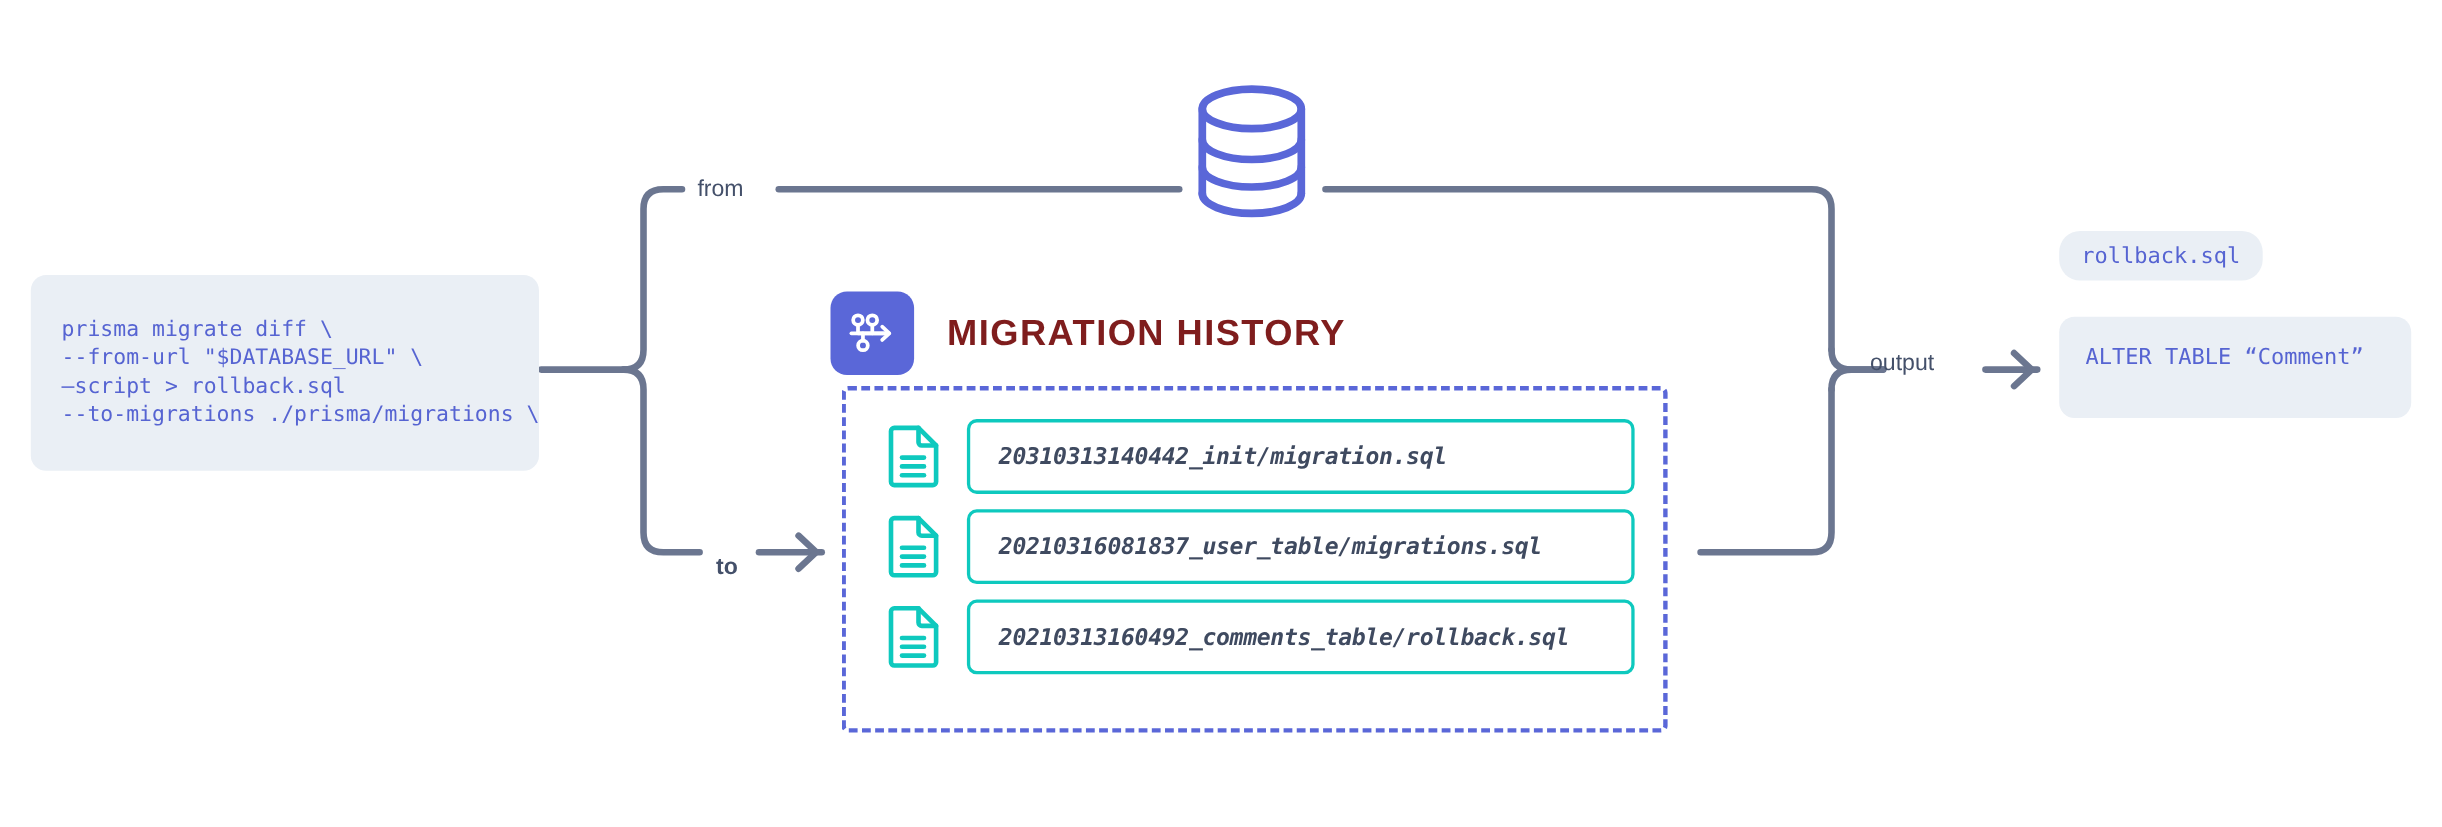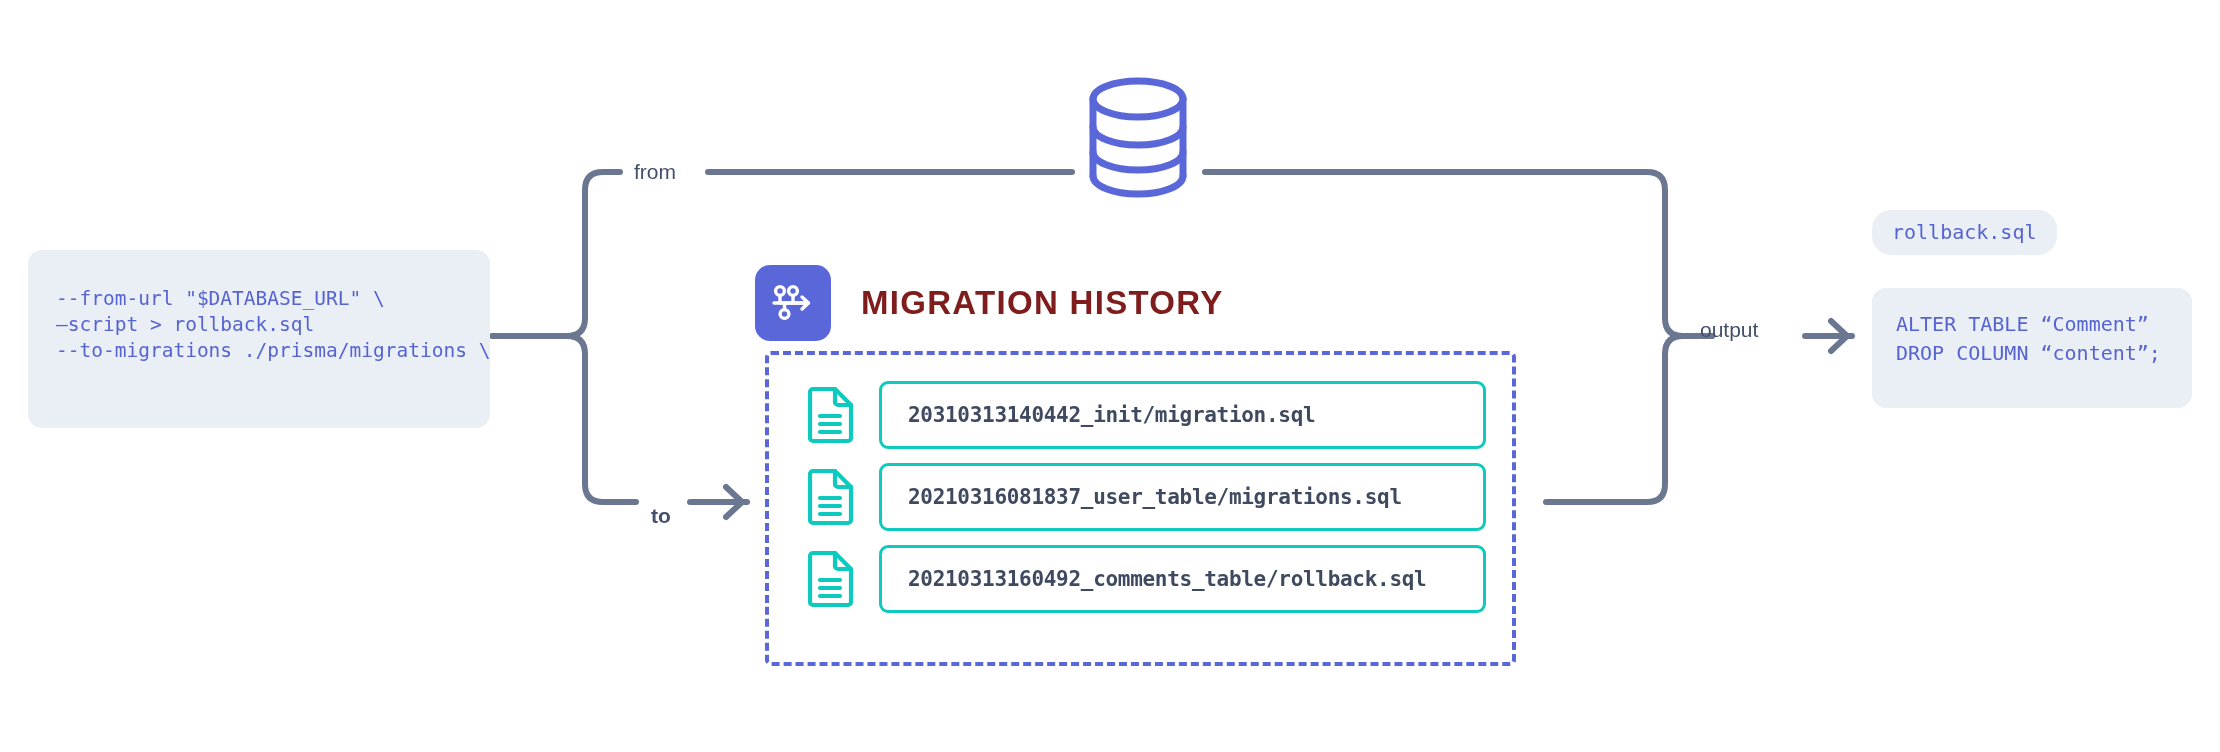--- a/index.html
+++ b/index.html
@@ -104,20 +104,21 @@
   #mig-box {
     position: absolute;
     left: 765px;
     top: 351px;
     width: 751px;
     height: 315px;
     border: 4px dashed #5a67d8;
     border-radius: 6px;
     box-sizing: border-box;
     padding: 26px 26px;
+    font-style: italic;
   }
   .mig-row {
     display: flex;
     align-items: center;
     height: 68px;
     margin-bottom: 14px;
   }
   .mig-row:last-child { margin-bottom: 0; }
   .file-icon {
     width: 47px;
@@ -154,21 +155,21 @@
     background: #eaeff5;
     border-radius: 19px;
     padding: 10px 20px;
   }
   #rollback-badge .code-line { font-size: 20px; line-height: 25px; }
 
   #sql-card {
     left: 1872px;
     top: 288px;
     width: 320px;
-    height: 120px;
+    height: 92px;
     padding: 22px 24px 0 24px;
   }
   #sql-card .code-line { font-size: 20px; line-height: 29px; }
 </style>
 </head>
 <body>
 
 <div id="stage">
 
   <svg id="wires" viewBox="0 0 2220 752" xmlns="http://www.w3.org/2000/svg">
@@ -190,20 +191,21 @@
 
       <path d="M 690 502 L 747 502"></path>
       <path d="M 726 487 L 742 502 L 726 517"></path>
 
       <path d="M 1805 336 L 1852 336"></path>
       <path d="M 1831 321 L 1847 336 L 1831 351"></path>
     </g>
   </svg>
 
   <div id="cmd-card" class="code-card">
+    <div class="code-line">prisma migrate diff \</div>
     <div class="code-line">--from-url "$DATABASE_URL" \</div>
     <div class="code-line">–script &gt; rollback.sql</div>
     <div class="code-line">--to-migrations ./prisma/migrations \</div>
   </div>
 
   <div id="label-from" class="wire-label">from</div>
   <div id="label-to" class="wire-label">to</div>
   <div id="label-output" class="wire-label">output</div>
 
   <svg id="db-icon" viewBox="0 0 110 125" xmlns="http://www.w3.org/2000/svg">
@@ -283,16 +285,15 @@
     </div>
 
   </div>
 
   <div id="rollback-badge">
     <div class="code-line">rollback.sql</div>
   </div>
 
   <div id="sql-card" class="code-card">
     <div class="code-line">ALTER TABLE “Comment”</div>
-    <div class="code-line">DROP COLUMN “content”;</div>
   </div>
 
 </div>
 
 </body></html>

